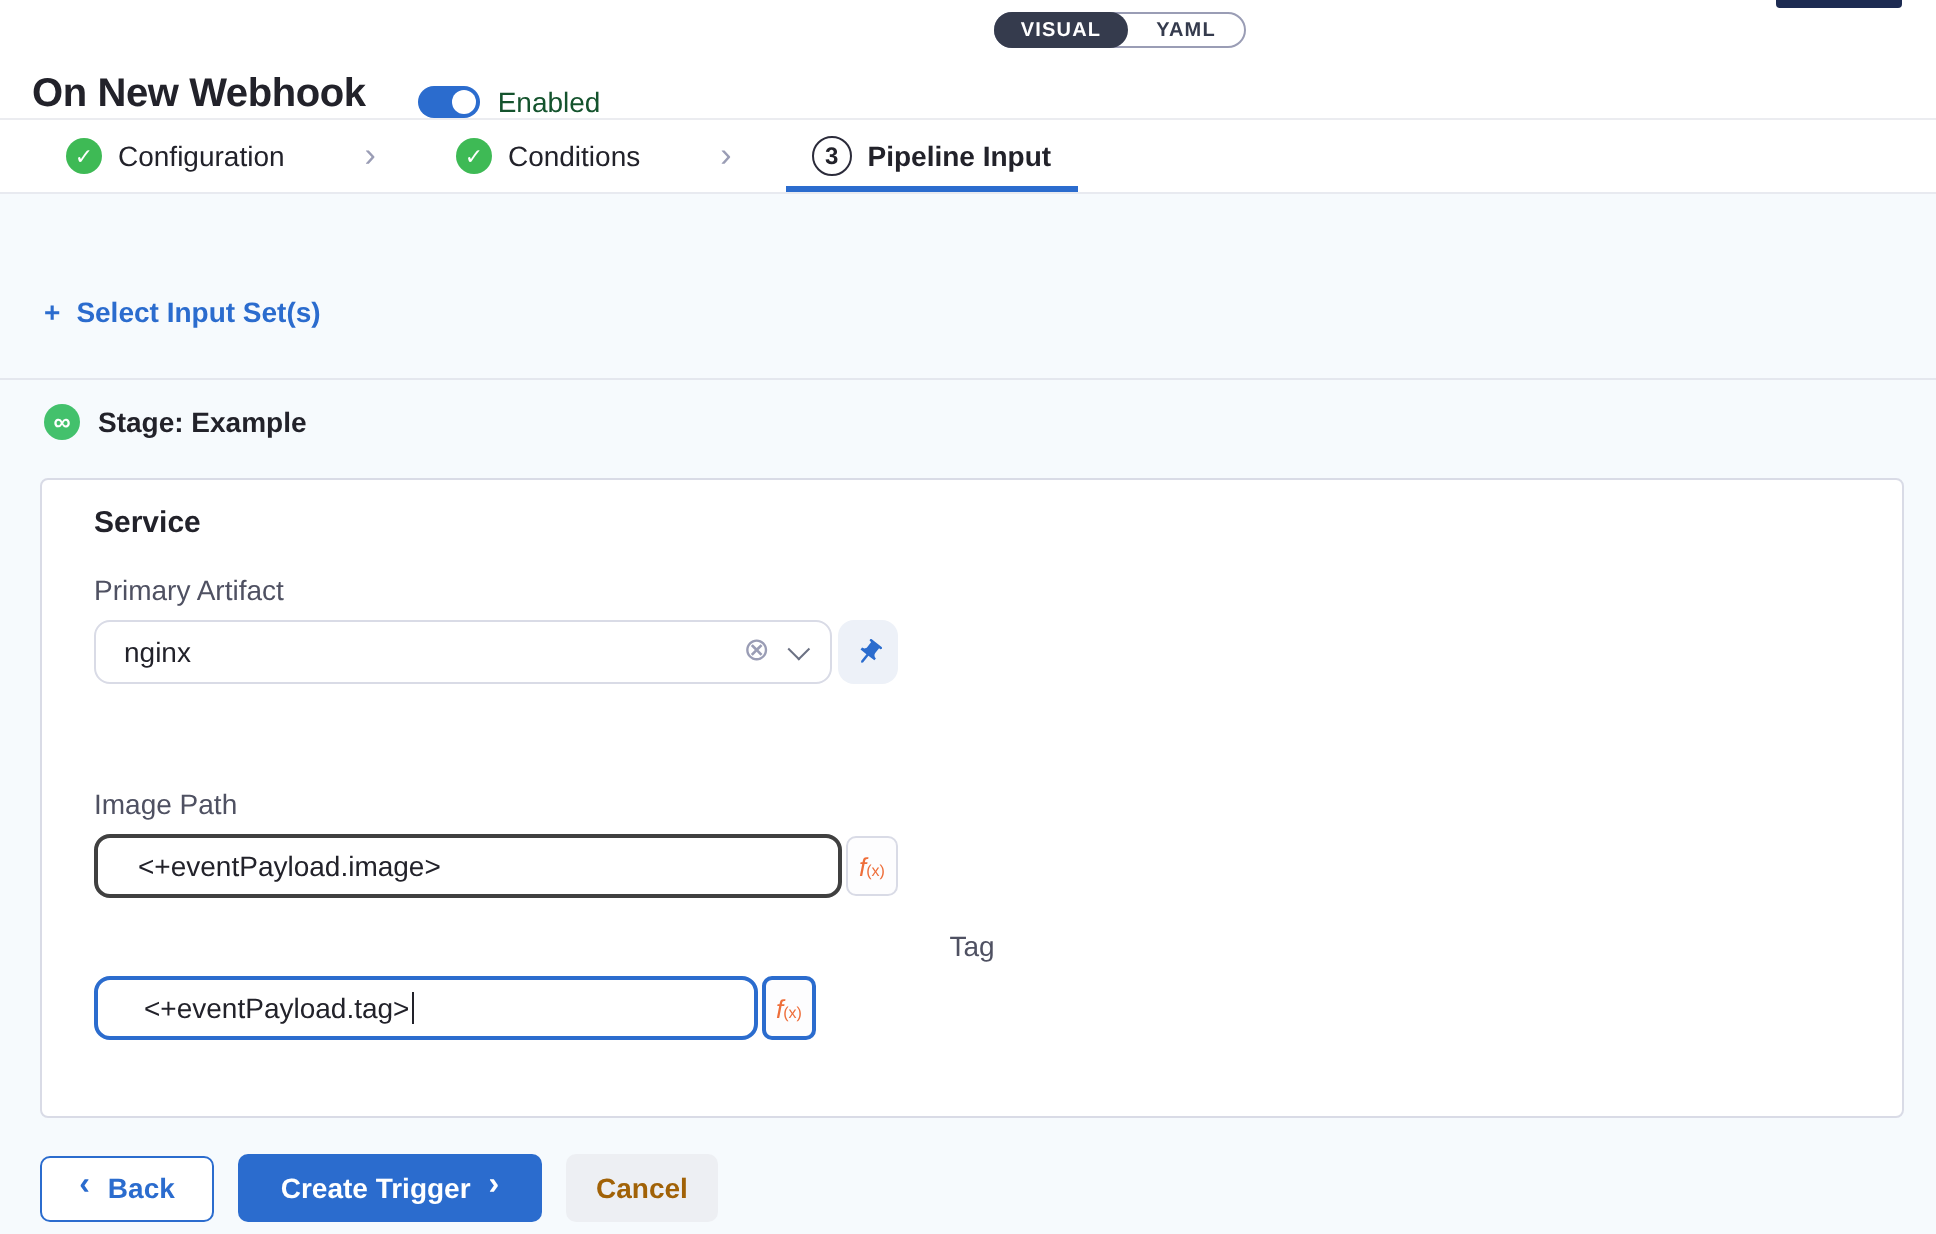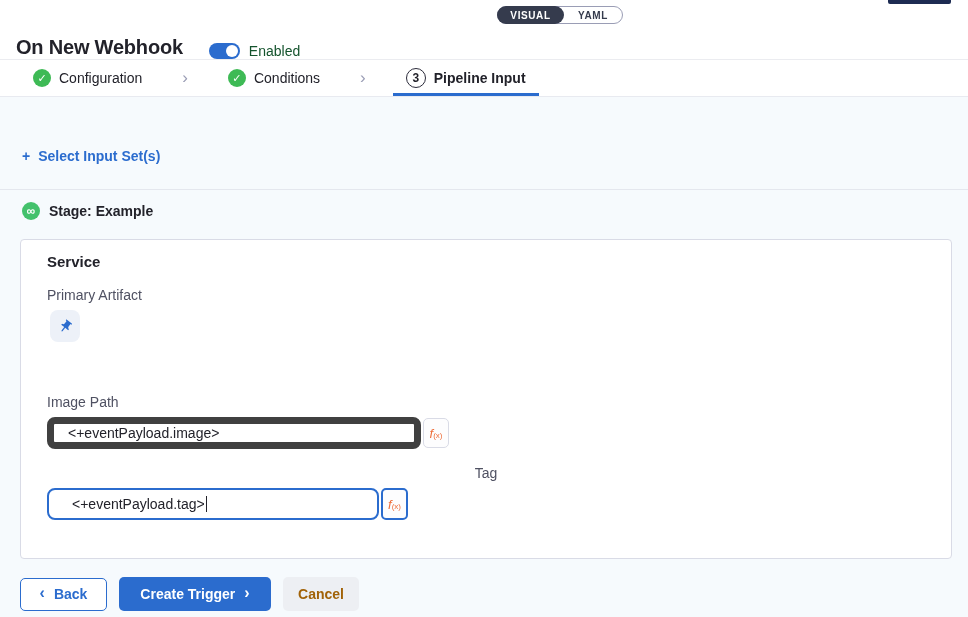--- a/index.html
+++ b/index.html
@@ -68,22 +68,22 @@
   .select-value { flex:1; }
   .clear-icon { color:#9a9db5; font-size:16px; margin-right:9px; cursor:pointer; line-height:1; }
   .dd-chevron { width:8px; height:8px; border-right:1.5px solid #6b7183;
     border-bottom:1.5px solid #6b7183; transform:rotate(45deg) translateY(-2px);
     margin-right:2px; cursor:pointer; }
   .pin-btn { width:30px; height:32px; margin-left:3px; background:#edf1f8;
     border-radius:8px; display:flex; align-items:center; justify-content:center;
     cursor:pointer; }
   .pin-btn svg { transform:rotate(38deg); }
 
-  .text-box { height:32px; border:7px solid #404040; border-radius:8px; background:#fff;
-    display:flex; align-items:center; padding:0 14px; font-size:14px; cursor:text; }
+  .text-box { height:32px; border:2px solid #404040; border-radius:8px; background:#fff;
+    display:flex; align-items:center; padding:0 20px; font-size:14px; cursor:text; }
   .ip-box { width:374px; }
   .tag-box { width:332px; border:2px solid #2b6cce; padding:0 23px; }
   .caret { width:1.5px; height:16px; background:#22222a; margin-left:1px; }
   .fx-btn { width:26px; height:30px; margin-left:2px; background:#fdfdfe;
     border:1px solid #d9dbe6; border-radius:5px; color:#ee6e3a;
     font-size:13px; font-style:italic; display:flex; align-items:center;
     justify-content:center; cursor:pointer; line-height:1; }
   .fx-btn sub { font-size:8px; font-style:normal; margin-top:5px; }
   .fx-focus { border:2px solid #2b6cce; height:32px; width:27px; }
 
@@ -147,20 +147,25 @@
   <div class="stage-row">
     <span class="stage-icon">∞</span>
     <span>Stage: Example</span>
   </div>
 
   <div class="card">
     <div class="card-title">Service</div>
 
     <div class="field-label lbl-pa">Primary Artifact</div>
     <div class="row">
+      <div class="select-box">
+        <span class="select-value">nginx</span>
+        <span class="clear-icon">⊗</span>
+        <span class="dd-chevron"></span>
+      </div>
       <div class="pin-btn">
         <svg width="15" height="15" viewBox="0 0 24 24" fill="#2b6cce">
             <path d="M16 9V4h1c.55 0 1-.45 1-1s-.45-1-1-1H7c-.55 0-1 .45-1 1s.45 1 1 1h1v5c0 1.66-1.34 3-3 3v2h5.97v7l1 1 1-1v-7H19v-2c-1.66 0-3-1.34-3-3z"></path>
           </svg>
       </div>
     </div>
 
     <div class="field-label lbl-ip">Image Path</div>
     <div class="row">
       <div class="text-box ip-box">

